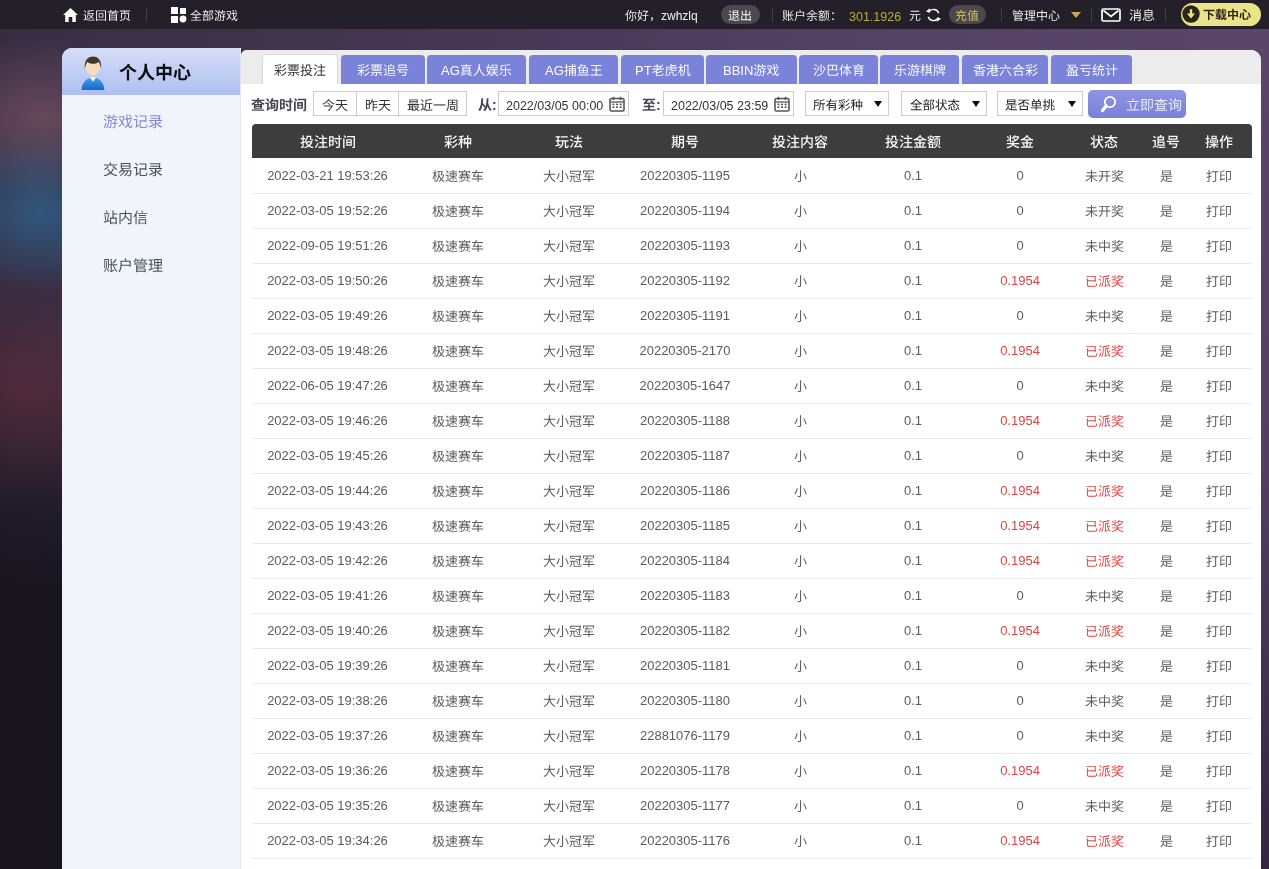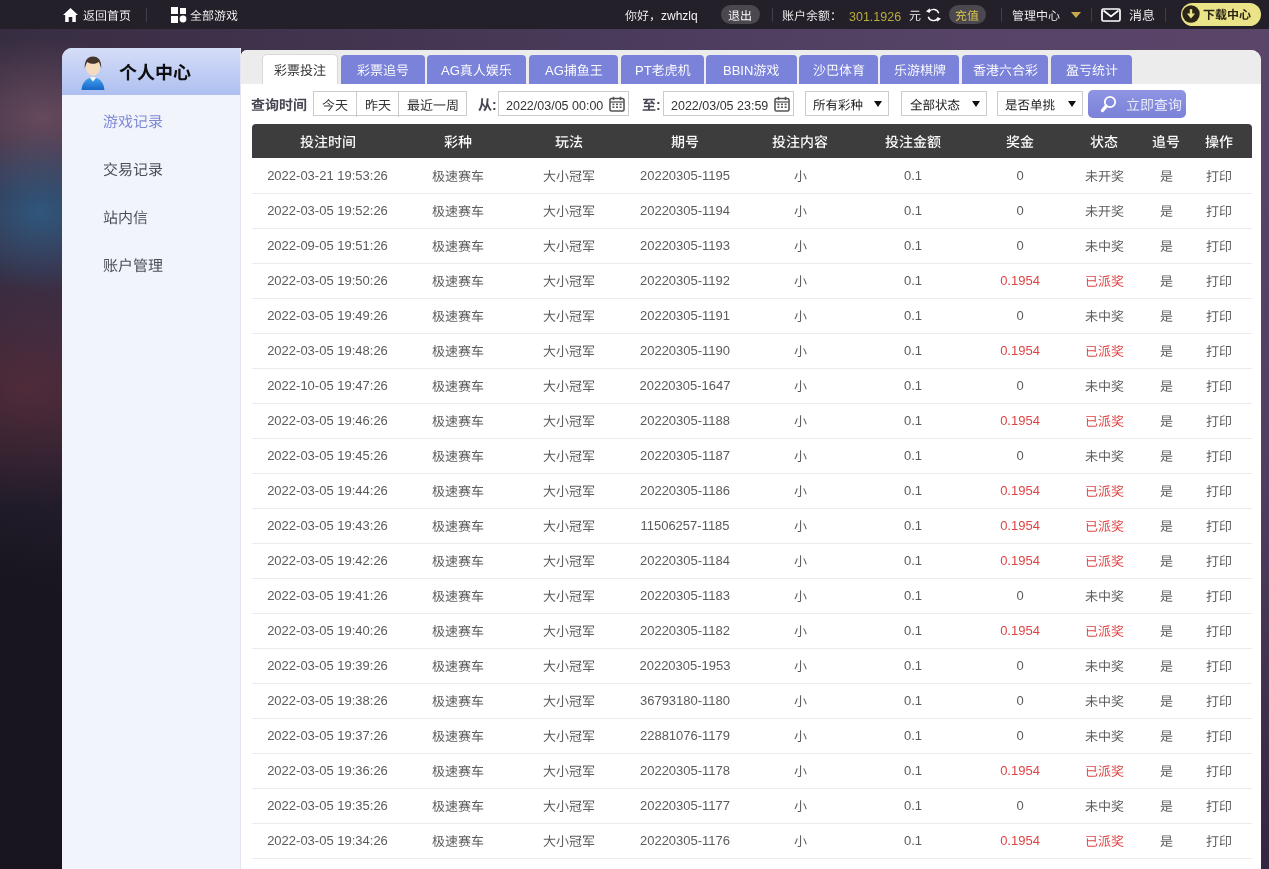--- a/index.html
+++ b/index.html
@@ -869,21 +869,21 @@
   </svg>
 <svg class="abs" style="left:543px;top:342.7px;z-index:3;" width="54" height="17" viewBox="0 0 54 17">
     <g>
       <use href="#g5927" transform="translate(0,13) scale(0.013)" fill="#5b5b5b"></use>
       <use href="#g5c0f" transform="translate(13,13) scale(0.013)" fill="#5b5b5b"></use>
       <use href="#g51a0" transform="translate(26,13) scale(0.013)" fill="#5b5b5b"></use>
       <use href="#g519b" transform="translate(39,13) scale(0.013)" fill="#5b5b5b"></use>
     </g>
   </svg>
 <div class="t" style="left:685px;top:341.5px;width:0;font-size:13px;color:#5b5b5b;display:flex;justify-content:center">
-    <span style="white-space:nowrap">20220305-1190</span>
+    <span style="white-space:nowrap">20220305-2170</span>
   </div>
 <svg class="abs" style="left:793.5px;top:342.7px;z-index:3;" width="15" height="17" viewBox="0 0 15 17">
     <g>
       <use href="#g5c0f" transform="translate(0,13) scale(0.013)" fill="#5b5b5b"></use>
     </g>
   </svg>
 <div class="t" style="left:913px;top:341.5px;width:0;font-size:13px;color:#5b5b5b;display:flex;justify-content:center">
     <span>0.1</span>
   </div>
 <div class="t" style="left:1020px;top:341.5px;width:0;font-size:13px;color:#e04343;display:flex;justify-content:center">
@@ -901,21 +901,21 @@
       <use href="#g662f" transform="translate(0,13) scale(0.013)" fill="#5b5b5b"></use>
     </g>
   </svg>
 <svg class="abs" style="left:1206px;top:342.7px;z-index:3;" width="28" height="17" viewBox="0 0 28 17">
     <g>
       <use href="#g6253" transform="translate(0,13) scale(0.013)" fill="#5b5b5b"></use>
       <use href="#g5370" transform="translate(13,13) scale(0.013)" fill="#5b5b5b"></use>
     </g>
   </svg>
 <div class="t" style="left:327.5px;top:376.5px;width:0;font-size:13px;color:#5b5b5b;white-space:nowrap;display:flex;justify-content:center">
-    <span style="white-space:nowrap">2022-10-05 19:47:26</span>
+    <span style="white-space:nowrap">2022-06-05 19:47:26</span>
   </div>
 <svg class="abs" style="left:432px;top:377.7px;z-index:3;" width="54" height="17" viewBox="0 0 54 17">
     <g>
       <use href="#g6781" transform="translate(0,13) scale(0.013)" fill="#5b5b5b"></use>
       <use href="#g901f" transform="translate(13,13) scale(0.013)" fill="#5b5b5b"></use>
       <use href="#g8d5b" transform="translate(26,13) scale(0.013)" fill="#5b5b5b"></use>
       <use href="#g8f66" transform="translate(39,13) scale(0.013)" fill="#5b5b5b"></use>
     </g>
   </svg>
 <svg class="abs" style="left:543px;top:377.7px;z-index:3;" width="54" height="17" viewBox="0 0 54 17">
@@ -1124,21 +1124,21 @@
   </svg>
 <svg class="abs" style="left:543px;top:517.7px;z-index:3;" width="54" height="17" viewBox="0 0 54 17">
     <g>
       <use href="#g5927" transform="translate(0,13) scale(0.013)" fill="#5b5b5b"></use>
       <use href="#g5c0f" transform="translate(13,13) scale(0.013)" fill="#5b5b5b"></use>
       <use href="#g51a0" transform="translate(26,13) scale(0.013)" fill="#5b5b5b"></use>
       <use href="#g519b" transform="translate(39,13) scale(0.013)" fill="#5b5b5b"></use>
     </g>
   </svg>
 <div class="t" style="left:685px;top:516.5px;width:0;font-size:13px;color:#5b5b5b;display:flex;justify-content:center">
-    <span style="white-space:nowrap">11506257-1185</span>
+    <span style="white-space:nowrap">20220305-1185</span>
   </div>
 <svg class="abs" style="left:793.5px;top:517.7px;z-index:3;" width="15" height="17" viewBox="0 0 15 17">
     <g>
       <use href="#g5c0f" transform="translate(0,13) scale(0.013)" fill="#5b5b5b"></use>
     </g>
   </svg>
 <div class="t" style="left:913px;top:516.5px;width:0;font-size:13px;color:#5b5b5b;display:flex;justify-content:center">
     <span>0.1</span>
   </div>
 <div class="t" style="left:1020px;top:516.5px;width:0;font-size:13px;color:#e04343;display:flex;justify-content:center">
@@ -1328,21 +1328,21 @@
   </svg>
 <svg class="abs" style="left:543px;top:657.7px;z-index:3;" width="54" height="17" viewBox="0 0 54 17">
     <g>
       <use href="#g5927" transform="translate(0,13) scale(0.013)" fill="#5b5b5b"></use>
       <use href="#g5c0f" transform="translate(13,13) scale(0.013)" fill="#5b5b5b"></use>
       <use href="#g51a0" transform="translate(26,13) scale(0.013)" fill="#5b5b5b"></use>
       <use href="#g519b" transform="translate(39,13) scale(0.013)" fill="#5b5b5b"></use>
     </g>
   </svg>
 <div class="t" style="left:685px;top:656.5px;width:0;font-size:13px;color:#5b5b5b;display:flex;justify-content:center">
-    <span style="white-space:nowrap">20220305-1953</span>
+    <span style="white-space:nowrap">20220305-1181</span>
   </div>
 <svg class="abs" style="left:793.5px;top:657.7px;z-index:3;" width="15" height="17" viewBox="0 0 15 17">
     <g>
       <use href="#g5c0f" transform="translate(0,13) scale(0.013)" fill="#5b5b5b"></use>
     </g>
   </svg>
 <div class="t" style="left:913px;top:656.5px;width:0;font-size:13px;color:#5b5b5b;display:flex;justify-content:center">
     <span>0.1</span>
   </div>
 <div class="t" style="left:1020px;top:656.5px;width:0;font-size:13px;color:#5b5b5b;display:flex;justify-content:center">
@@ -1379,21 +1379,21 @@
   </svg>
 <svg class="abs" style="left:543px;top:692.7px;z-index:3;" width="54" height="17" viewBox="0 0 54 17">
     <g>
       <use href="#g5927" transform="translate(0,13) scale(0.013)" fill="#5b5b5b"></use>
       <use href="#g5c0f" transform="translate(13,13) scale(0.013)" fill="#5b5b5b"></use>
       <use href="#g51a0" transform="translate(26,13) scale(0.013)" fill="#5b5b5b"></use>
       <use href="#g519b" transform="translate(39,13) scale(0.013)" fill="#5b5b5b"></use>
     </g>
   </svg>
 <div class="t" style="left:685px;top:691.5px;width:0;font-size:13px;color:#5b5b5b;display:flex;justify-content:center">
-    <span style="white-space:nowrap">36793180-1180</span>
+    <span style="white-space:nowrap">20220305-1180</span>
   </div>
 <svg class="abs" style="left:793.5px;top:692.7px;z-index:3;" width="15" height="17" viewBox="0 0 15 17">
     <g>
       <use href="#g5c0f" transform="translate(0,13) scale(0.013)" fill="#5b5b5b"></use>
     </g>
   </svg>
 <div class="t" style="left:913px;top:691.5px;width:0;font-size:13px;color:#5b5b5b;display:flex;justify-content:center">
     <span>0.1</span>
   </div>
 <div class="t" style="left:1020px;top:691.5px;width:0;font-size:13px;color:#5b5b5b;display:flex;justify-content:center">

